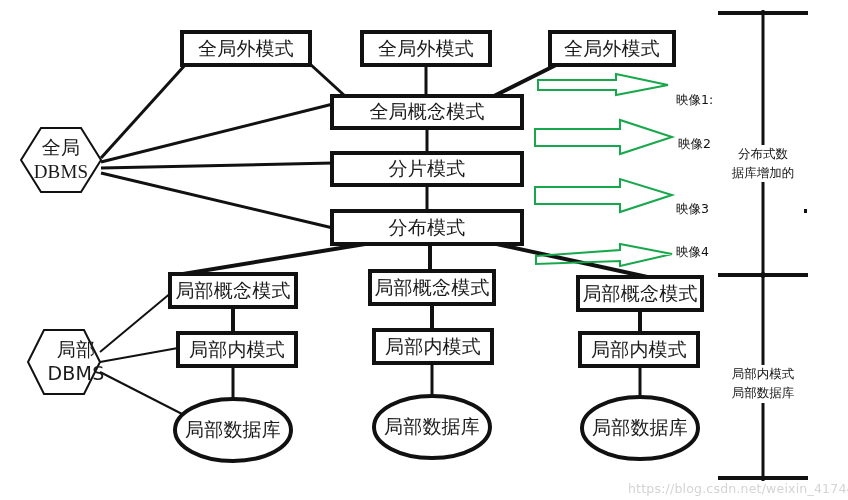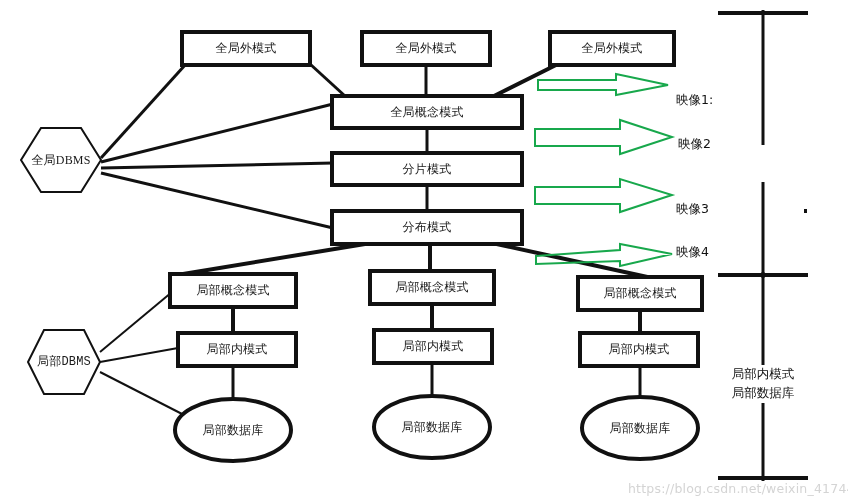--- a/index.html
+++ b/index.html
@@ -23,21 +23,21 @@
     top: 0;
     width: 848px;
     height: 500px;
   }
   .node-label {
     position: absolute;
     display: flex;
     align-items: center;
     justify-content: center;
     text-align: center;
-    font-size: 12px;
+    font-size: 19px;
     color: #1a1a1a;
     letter-spacing: 0.2px;
     line-height: 1.25;
     pointer-events: none;
   }
   .side-label {
     position: absolute;
     font-size: 12.5px;
     color: #111111;
     white-space: nowrap;
@@ -149,21 +149,21 @@
       <line x1="763" y1="182" x2="763" y2="278" stroke-width="3"></line>
       <line x1="718" y1="275" x2="808" y2="275" stroke-width="4"></line>
       <line x1="763" y1="272" x2="763" y2="365" stroke-width="3"></line>
       <line x1="763" y1="403" x2="763" y2="481" stroke-width="3"></line>
       <line x1="718" y1="478" x2="808" y2="478" stroke-width="4"></line>
       <rect x="804" y="209" width="3" height="4" fill="#111111" stroke="none"></rect>
     </g>
   </svg>
 
   <div class="node-label" style="left:21px; top:146px; width:80px; height:28px;font-family:Liberation Serif, serif;">全局DBMS</div>
-  <div class="node-label" style="left:28px; top:348px; width:72px; height:28px;font-family:Liberation Mono, monospace;">局部DBMS</div>
+  <div class="node-label" style="left:40px; top:348px; width:72px; height:28px;">局部DBMS</div>
 
   <div class="node-label" style="left:182px; top:32px; width:128px; height:33px;">全局外模式</div>
   <div class="node-label" style="left:362px; top:32px; width:128px; height:33px;">全局外模式</div>
   <div class="node-label" style="left:550px; top:32px; width:124px; height:33px;">全局外模式</div>
   <div class="node-label" style="left:332px; top:96px; width:190px; height:32px;">全局概念模式</div>
   <div class="node-label" style="left:332px; top:153px; width:190px; height:32px;">分片模式</div>
   <div class="node-label" style="left:332px; top:211px; width:190px; height:33px;">分布模式</div>
   <div class="node-label" style="left:170px; top:274px; width:126px; height:33px;">局部概念模式</div>
   <div class="node-label" style="left:178px; top:333px; width:118px; height:33px;">局部内模式</div>
   <div class="node-label" style="left:370px; top:271px; width:124px; height:33px;">局部概念模式</div>
@@ -173,20 +173,24 @@
 
   <div class="node-label" style="left:175px; top:416px; width:116px; height:28px;">局部数据库</div>
   <div class="node-label" style="left:374px; top:413px; width:116px; height:28px;">局部数据库</div>
   <div class="node-label" style="left:582px; top:414px; width:116px; height:28px;">局部数据库</div>
 
   <div class="side-label" style="left:676px; top:92px;">映像1:</div>
   <div class="side-label" style="left:678px; top:136px;">映像2</div>
   <div class="side-label" style="left:676px; top:201px;">映像3</div>
   <div class="side-label" style="left:676px; top:244px;">映像4</div>
 
+  <div class="bracket-label" style="left:708px; top:144px;">
+    <div>分布式数</div>
+    <div>据库增加的</div>
+  </div>
   <div class="bracket-label" style="left:708px; top:364px;">
     <div>局部内模式</div>
     <div>局部数据库</div>
   </div>
 
   <div class="watermark" style="left:628px; top:481px;">https://blog.csdn.net/weixin_41744192</div>
 
 </div>
 
 </body></html>

